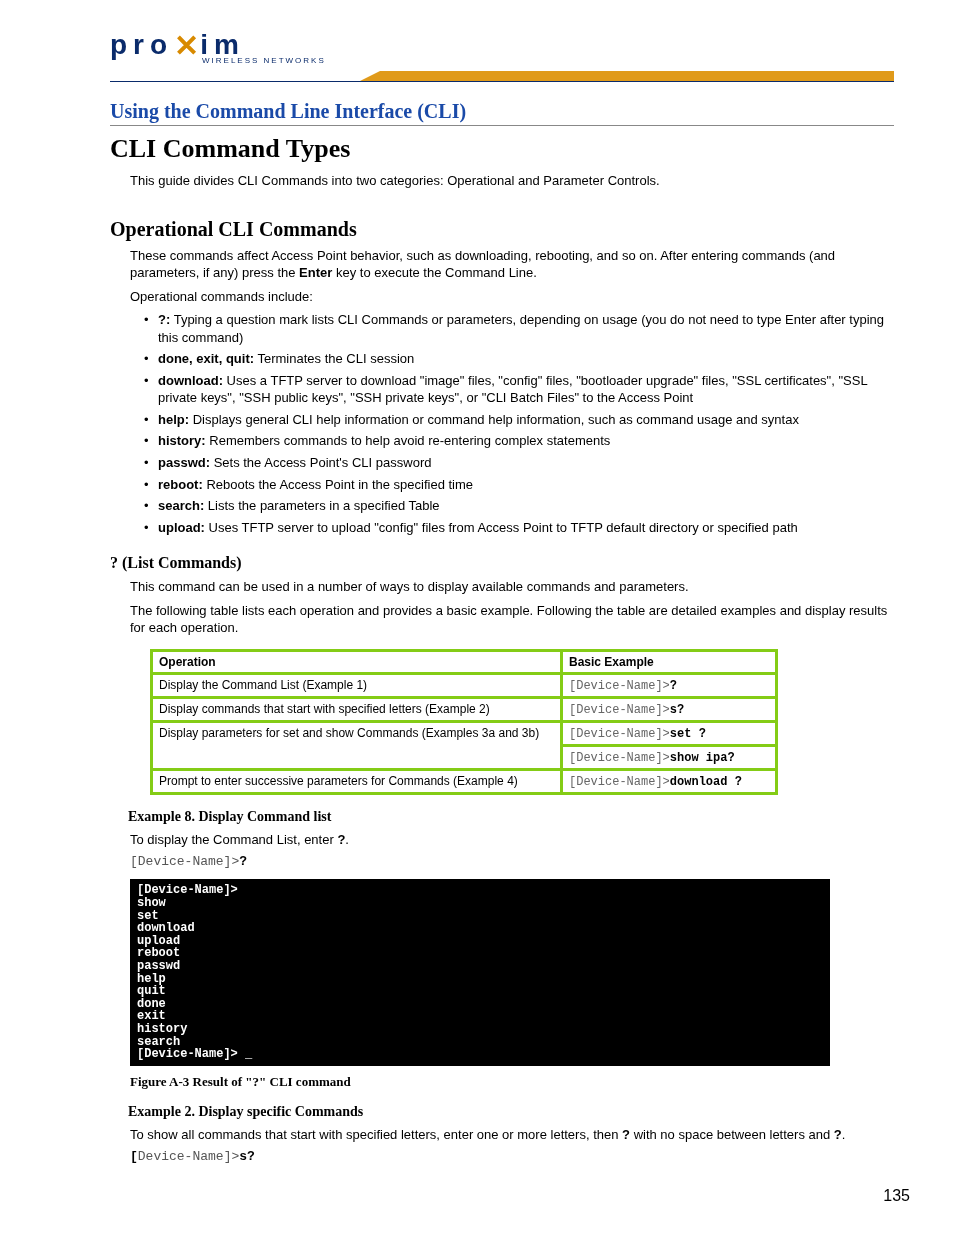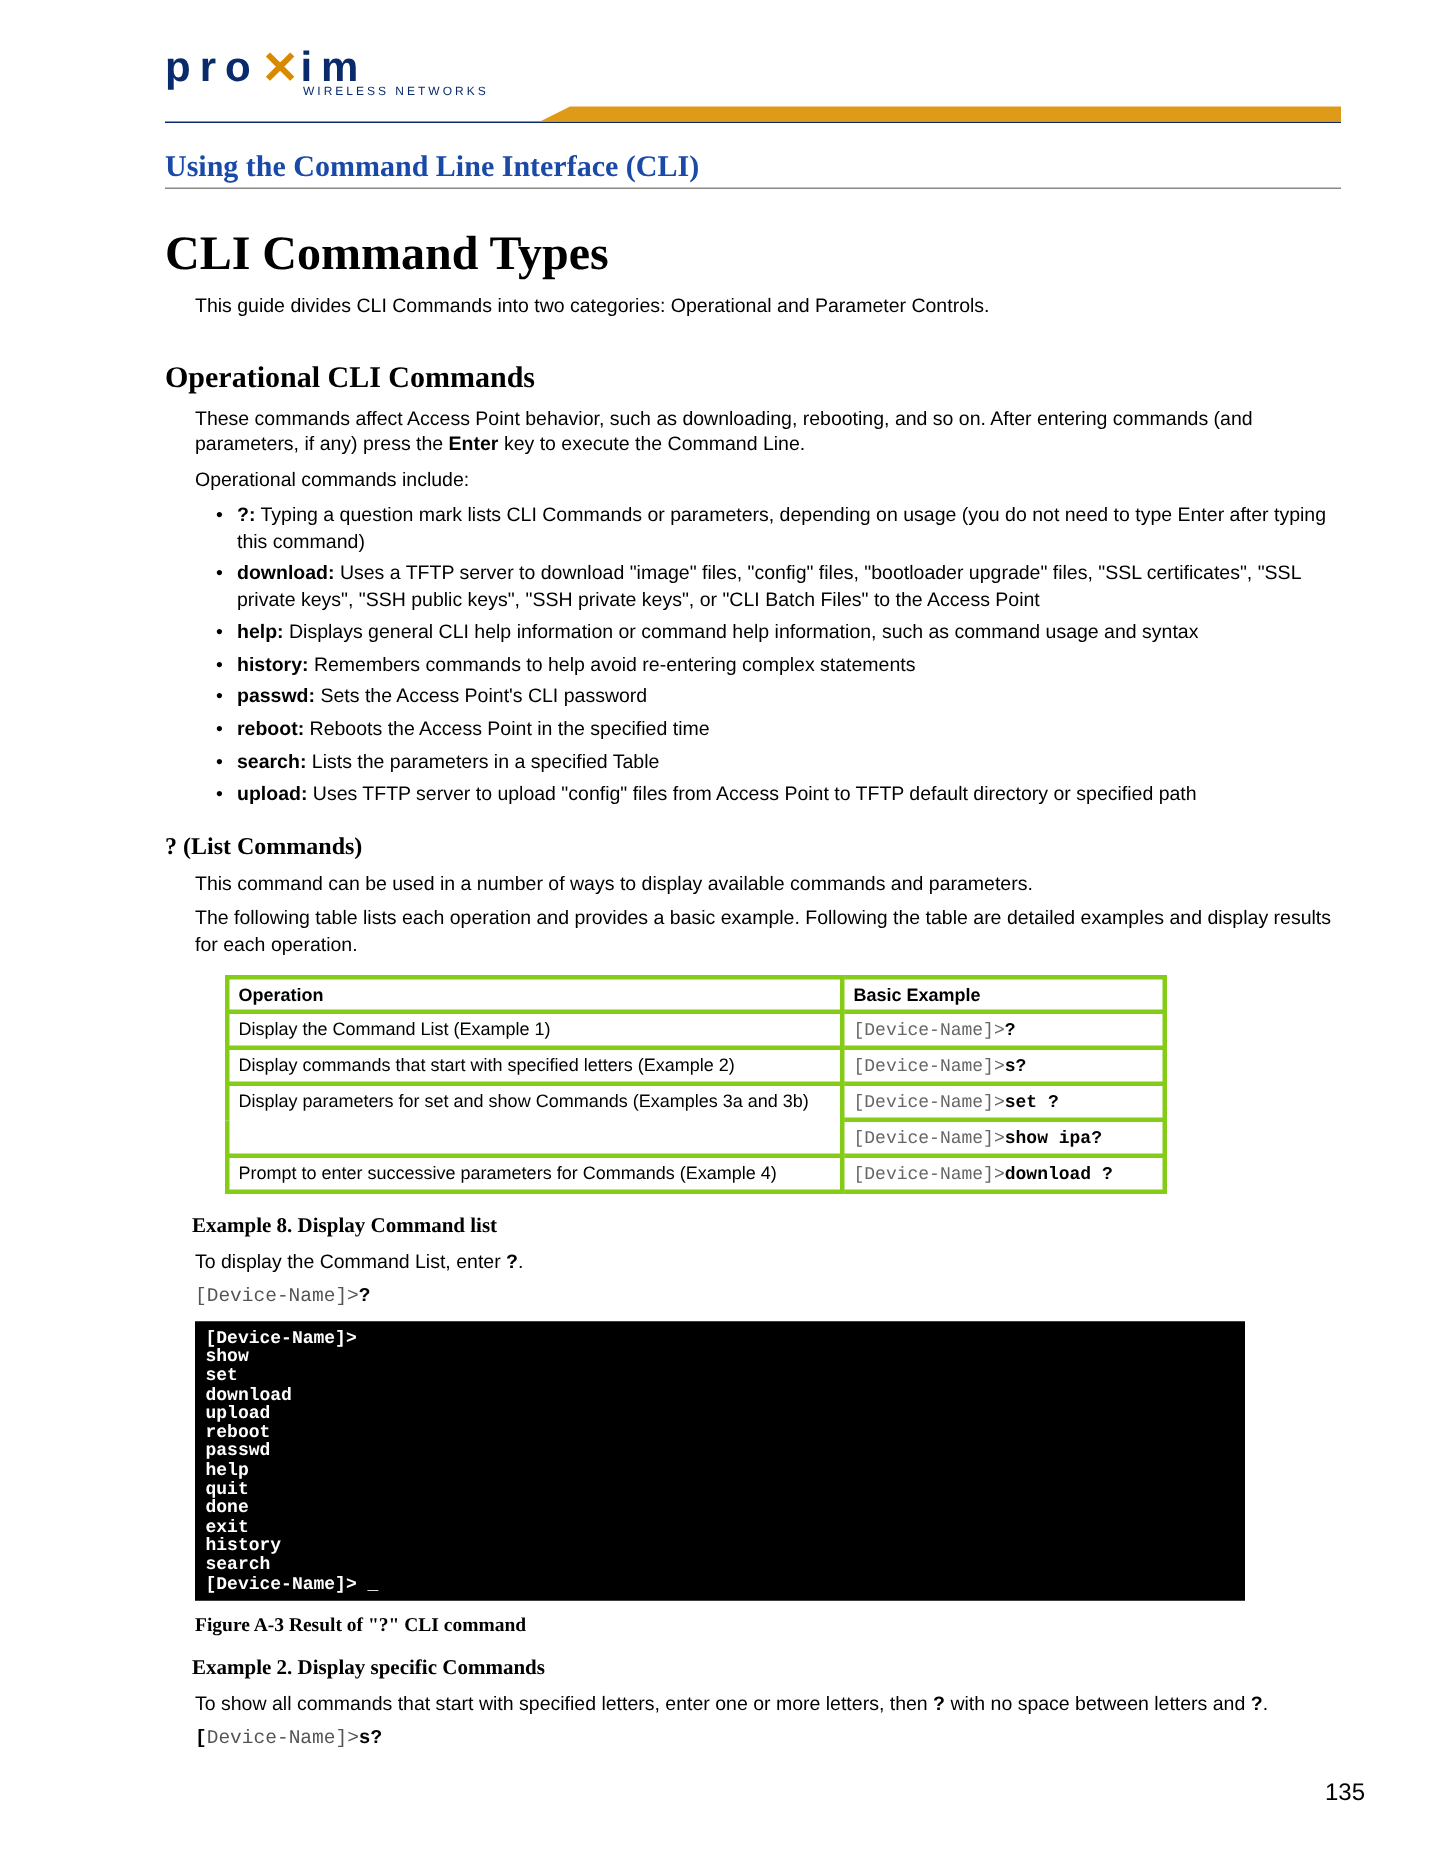--- a/index.html
+++ b/index.html
@@ -69,23 +69,23 @@
     font-family: "Times New Roman", Times, serif;
     color: #1a4aa8;
     font-weight: bold;
     font-size: 20px;
     margin: 18px 0 4px 0;
     border-bottom: 1px solid #888;
     padding-bottom: 2px;
   }
   h1.main-heading {
     font-family: "Times New Roman", Times, serif;
-    font-size: 32px;
-    font-weight: bold;
-    margin: 24px 0 8px 0;
+    font-size: 26px;
+    font-weight: bold;
+    margin: 8px 0 8px 0;
   }
   h2.sub-heading {
     font-family: "Times New Roman", Times, serif;
     font-size: 20px;
     font-weight: bold;
     margin: 28px 0 6px 0;
   }
   h3.sub-sub-heading {
     font-family: "Times New Roman", Times, serif;
     font-size: 16px;
@@ -201,20 +201,21 @@
   <p class="body-text">This guide divides CLI Commands into two categories: Operational and Parameter Controls.</p>
 
   <h2 class="sub-heading">Operational CLI Commands</h2>
   <p class="body-text">
     <span>These commands affect Access Point behavior, such as downloading, rebooting, and so on. After entering commands (and parameters, if any) press the </span><b>Enter</b><span> key to execute the Command Line.</span>
   </p>
   <p class="body-text">Operational commands include:</p>
 
   <ul class="cmd-list" id="cmd-list">
       <li><b>?:</b> Typing a question mark lists CLI Commands or parameters, depending on usage (you do not need to type Enter after typing this command)</li>
+      <li><b>done, exit, quit:</b> Terminates the CLI session</li>
       <li><b>download:</b> Uses a TFTP server to download "image" files, "config" files, "bootloader upgrade" files, "SSL certificates", "SSL private keys", "SSH public keys", "SSH private keys", or "CLI Batch Files" to the Access Point</li>
       <li><b>help:</b> Displays general CLI help information or command help information, such as command usage and syntax</li>
       <li><b>history:</b> Remembers commands to help avoid re-entering complex statements</li>
       <li><b>passwd:</b> Sets the Access Point's CLI password</li>
       <li><b>reboot:</b> Reboots the Access Point in the specified time</li>
       <li><b>search:</b> Lists the parameters in a specified Table</li>
       <li><b>upload:</b> Uses TFTP server to upload "config" files from Access Point to TFTP default directory or specified path</li>
     </ul>
 
   <h3 class="sub-sub-heading">? (List Commands)</h3>

